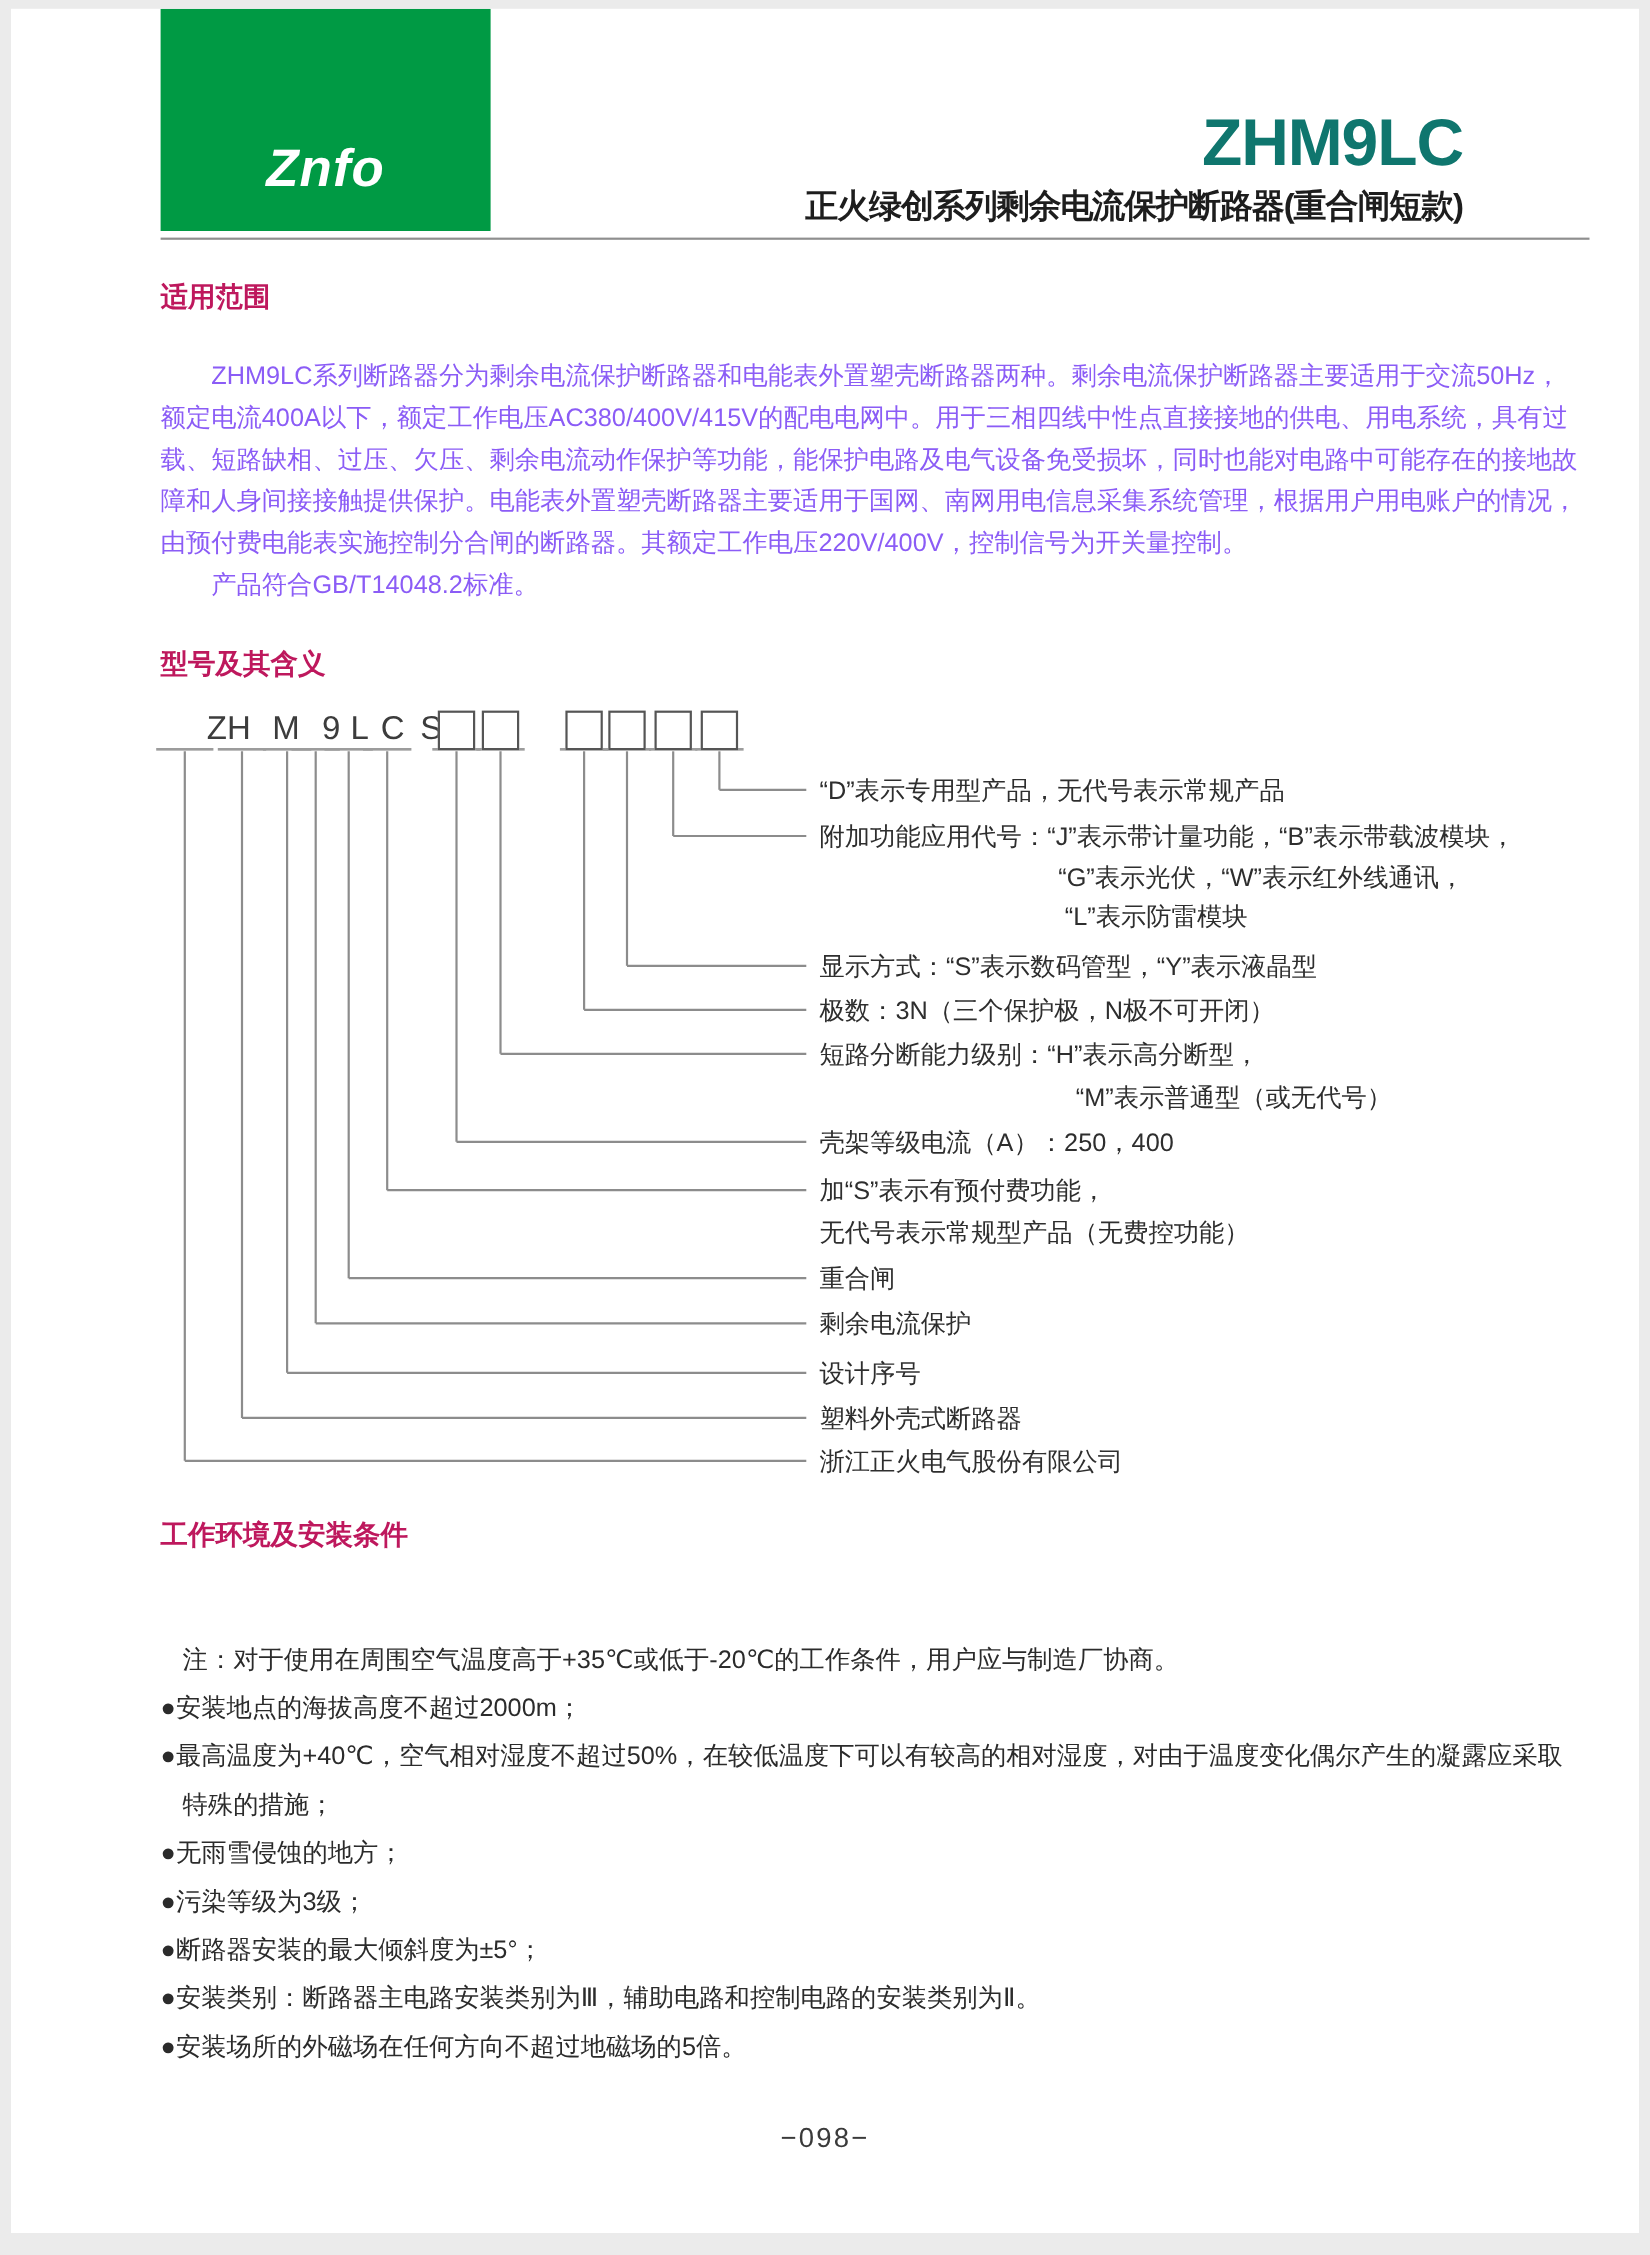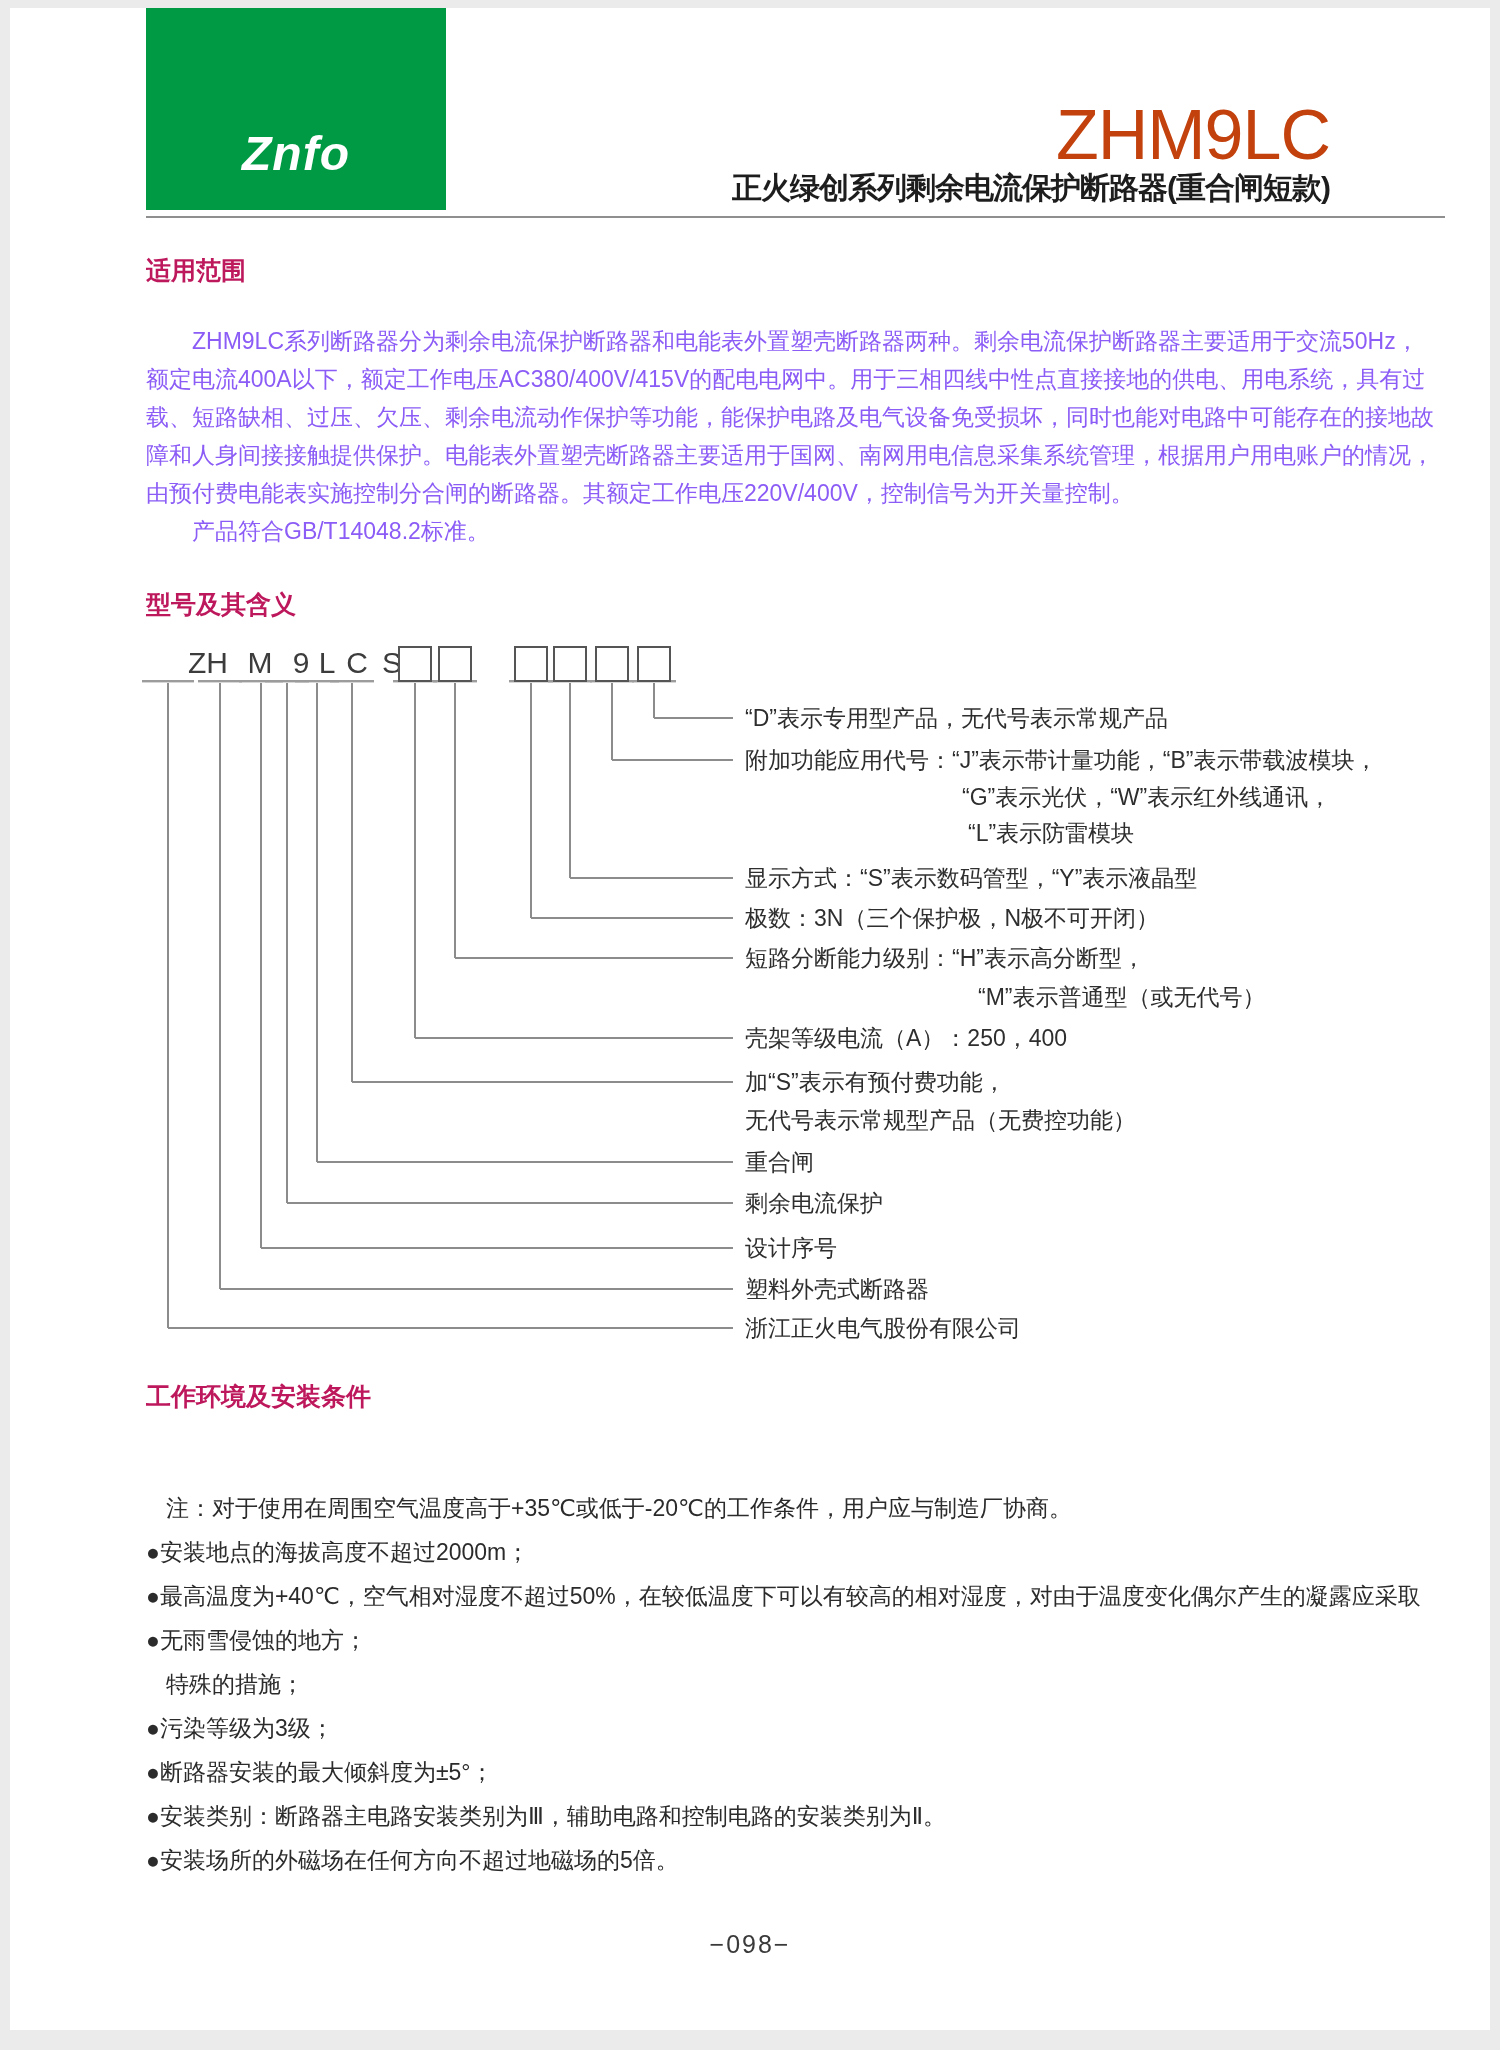--- a/index.html
+++ b/index.html
@@ -18,21 +18,21 @@
   .logo{
     position:absolute;left:146px;top:8px;width:300px;height:202px;
     background:#009a44;display:flex;align-items:flex-end;justify-content:center;
   }
   .logo span{
     color:#ffffff;font-size:48px;font-weight:bold;font-style:italic;
     line-height:1;padding-bottom:32px;letter-spacing:1px;
   }
   .title{
     position:absolute;right:170px;top:100px;
-    color:#c2410c;font-size:70px;font-weight:normal;letter-spacing:-1px;line-height:1;
+    color:#0f766e;font-size:60px;font-weight:bold;letter-spacing:-1px;line-height:1;
   }
   .subtitle{
     position:absolute;right:170px;top:170px;
     color:#1d1d1d;font-size:30px;font-weight:bold;letter-spacing:-1px;line-height:1.2;
   }
   .header-rule{position:absolute;left:146px;top:216px;width:1299px;height:2px;background:#8f8f8f;}
 
   .sec-heading{
     position:absolute;left:146px;color:#be185d;font-size:25px;font-weight:bold;
     line-height:28px;white-space:nowrap;
@@ -169,22 +169,22 @@
       <div class="callout" style="left: 745px; top: 1233px;">设计序号</div>
       <div class="callout" style="left: 745px; top: 1274px;">塑料外壳式断路器</div>
       <div class="callout" style="left: 745px; top: 1313px;">浙江正火电气股份有限公司</div>
     </div>
 
   <div class="sec-heading" id="env-heading">工作环境及安装条件</div>
   <div id="env-list">
       <div class="erow indent">注：对于使用在周围空气温度高于+35℃或低于-20℃的工作条件，用户应与制造厂协商。</div>
       <div class="erow">●安装地点的海拔高度不超过2000m；</div>
       <div class="erow">●最高温度为+40℃，空气相对湿度不超过50%，在较低温度下可以有较高的相对湿度，对由于温度变化偶尔产生的凝露应采取</div>
+      <div class="erow indent">特殊的措施；</div>
       <div class="erow">●无雨雪侵蚀的地方；</div>
-      <div class="erow indent">特殊的措施；</div>
       <div class="erow">●污染等级为3级；</div>
       <div class="erow">●断路器安装的最大倾斜度为±5°；</div>
       <div class="erow">●安装类别：断路器主电路安装类别为Ⅲ，辅助电路和控制电路的安装类别为Ⅱ。</div>
       <div class="erow">●安装场所的外磁场在任何方向不超过地磁场的5倍。</div>
     </div>
 
   <div class="footer">−098−</div>
 
   <div class="edge top"></div>
   <div class="edge bottom"></div>

